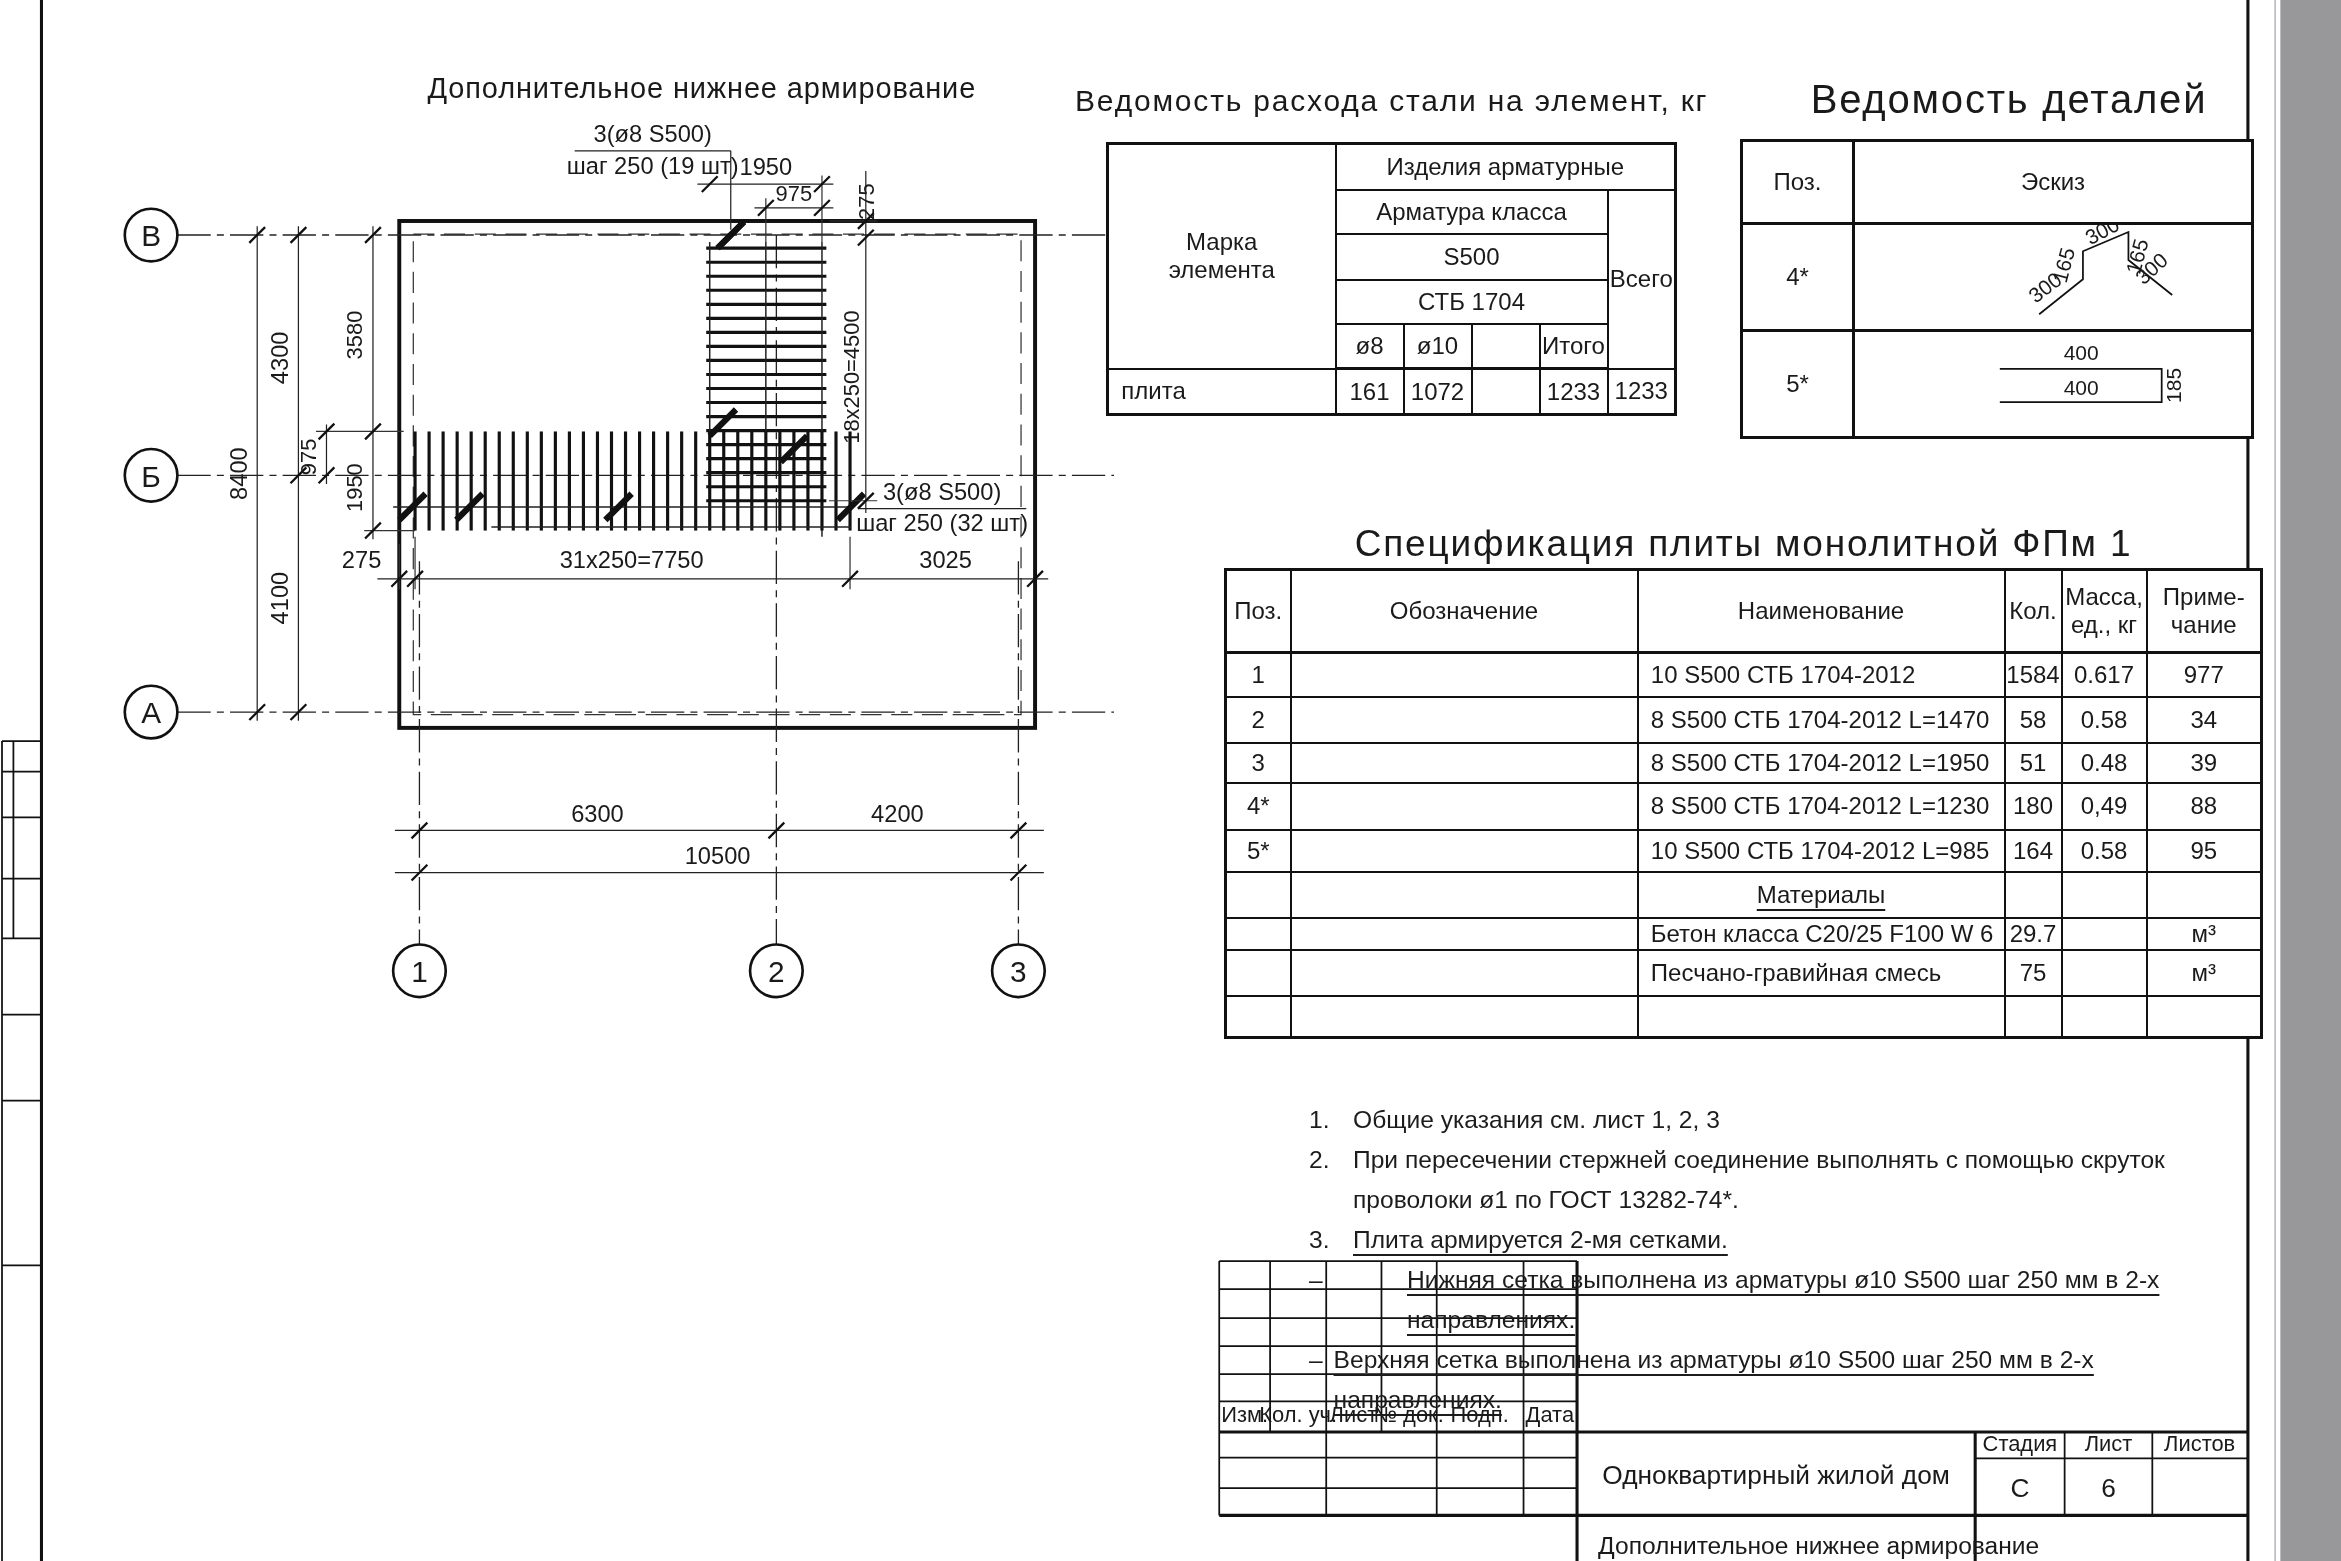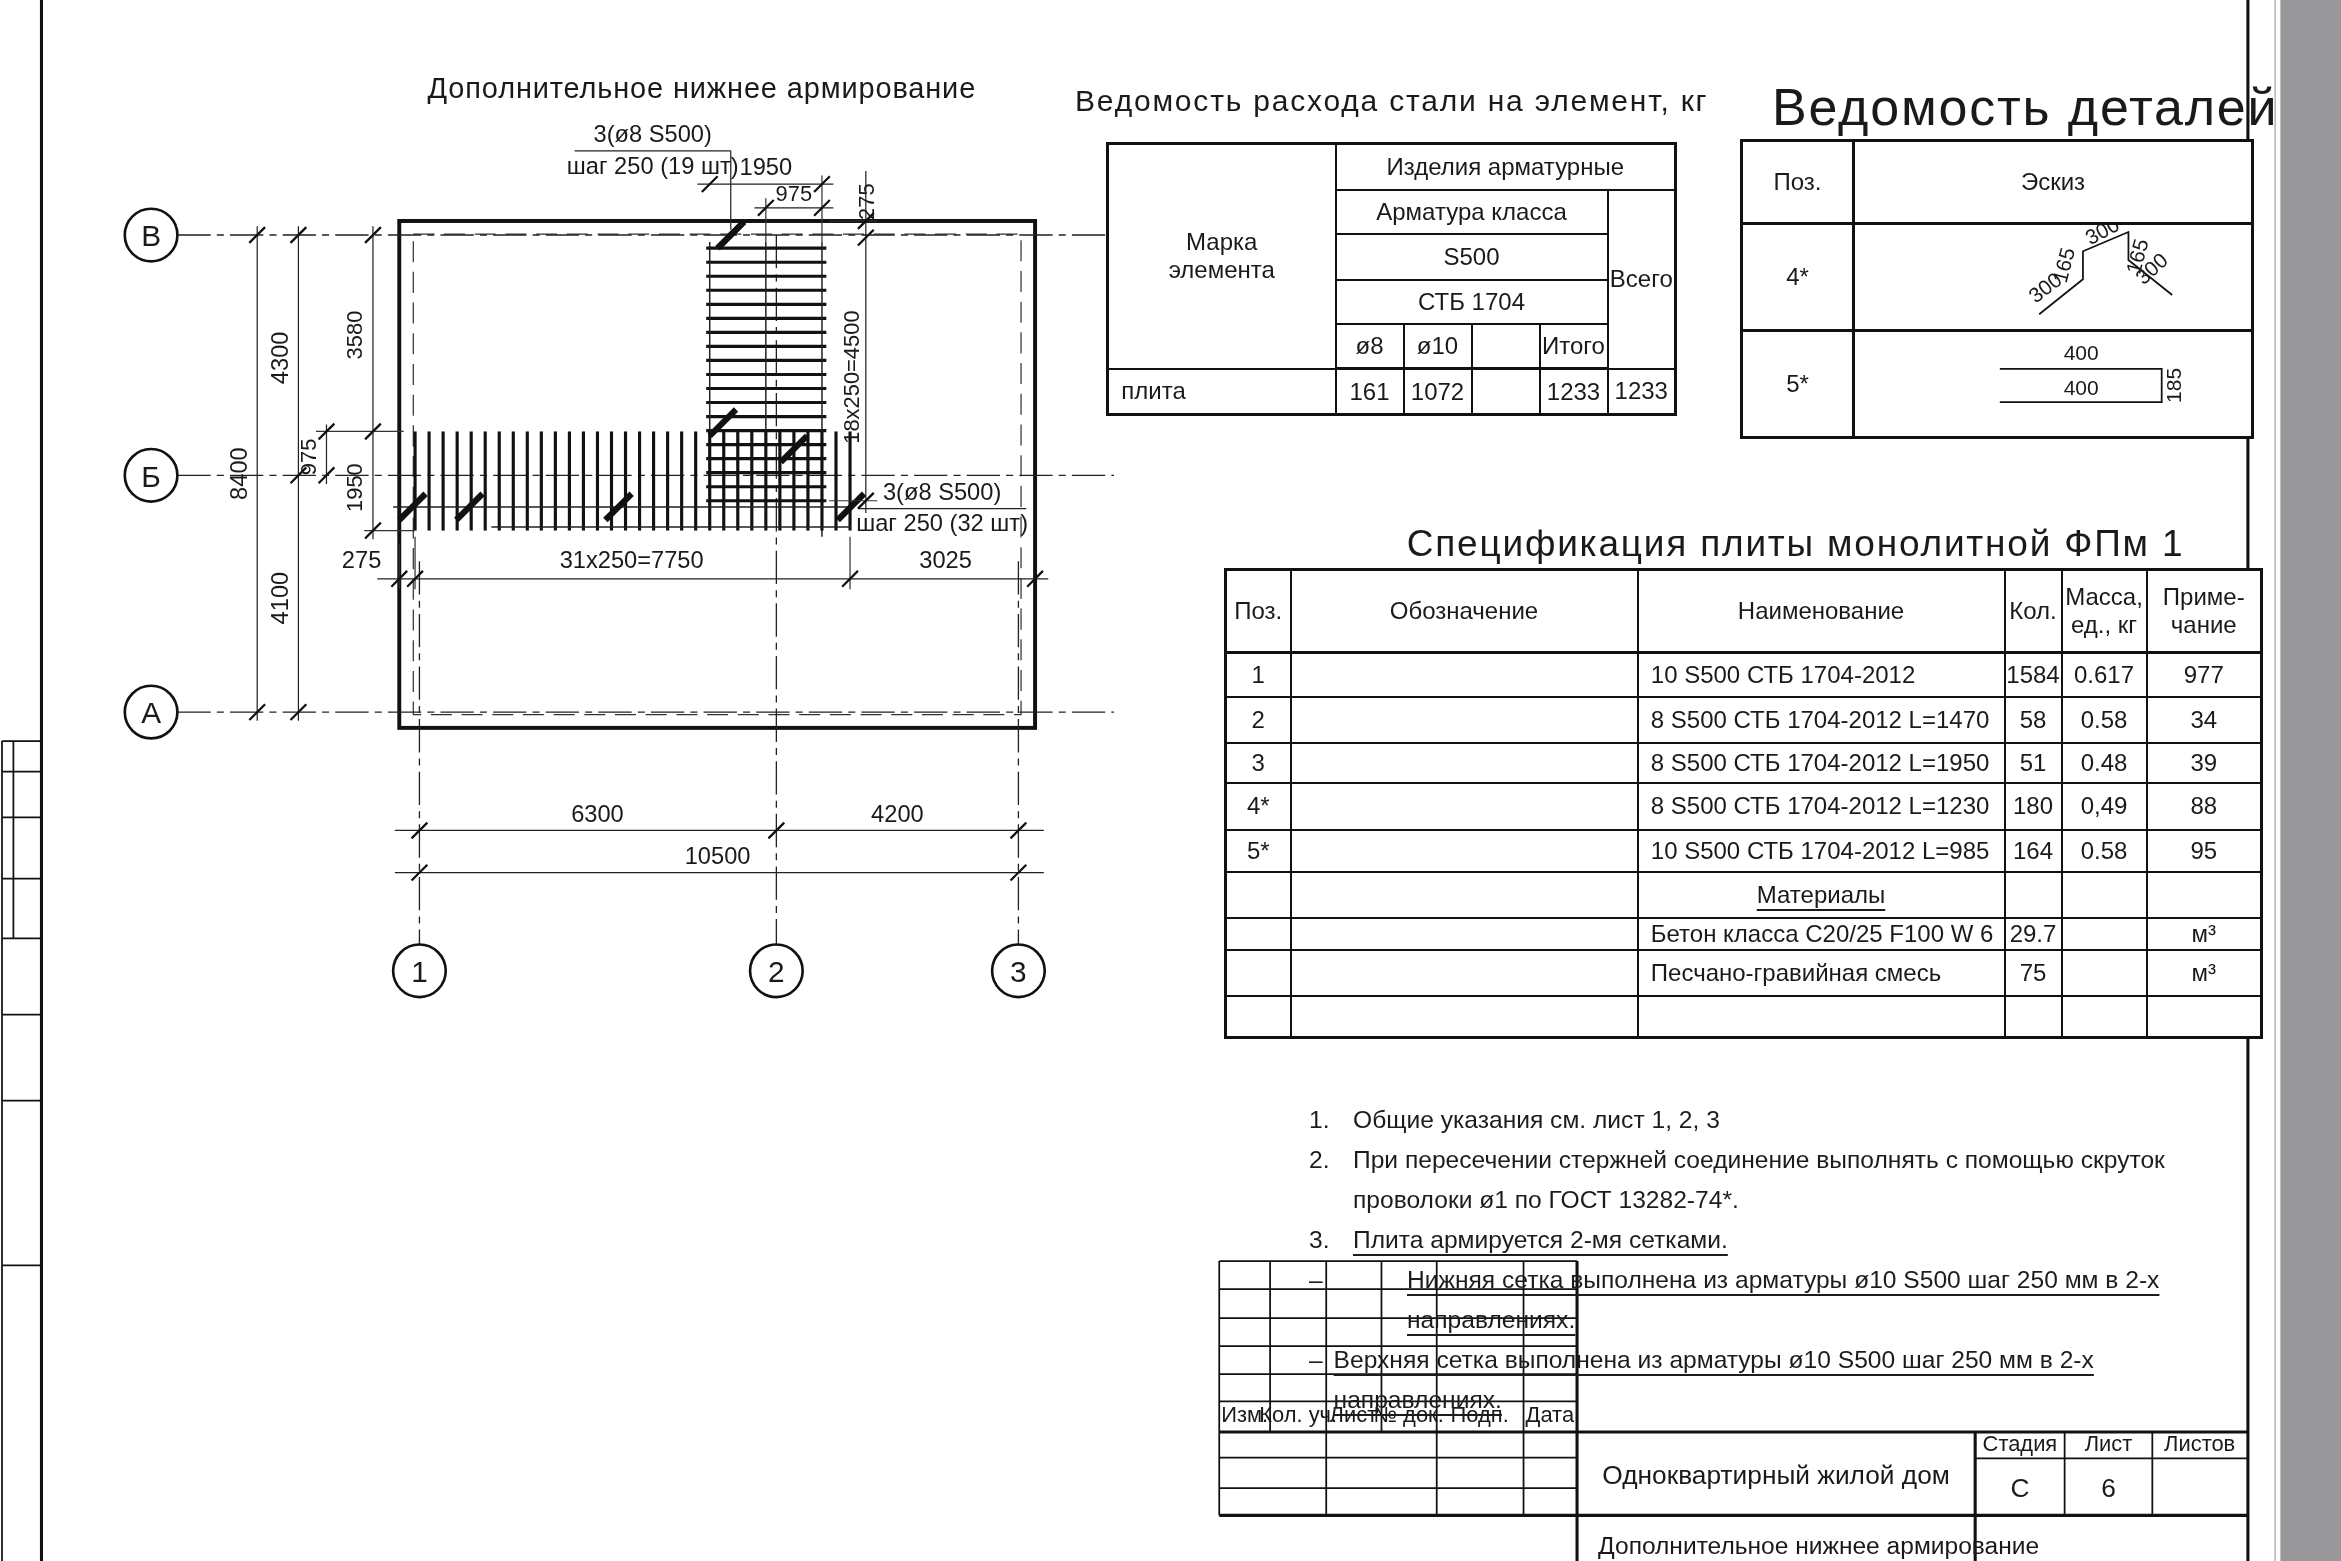--- a/index.html
+++ b/index.html
@@ -252,21 +252,21 @@
       <td class="name-left" style="padding-left:33px;">плита</td>
       <td>161</td>
       <td>1072</td>
       <td></td>
       <td>1233</td>
       <td>1233</td>
     </tr>
   </tbody>
     </table>
 
-  <div class="abs ttl" style="left:1772px;top:77px;width:474px;font-size:52px;">Ведомость деталей</div>
+  <div class="abs ttl" style="left:1772px;top:77px;width:474px;font-size:40px;">Ведомость деталей</div>
   <table class="tbl details abs" style="left:1740px;top:139px;width:511px;">
     <colgroup>
         <col style="width:112px">
         <col style="width:399px">
       </colgroup>
     <tbody>
         <tr style="height:83px">
       <td>Поз.</td>
       <td>Эскиз</td>
     </tr>
@@ -290,21 +290,21 @@
           <path class="s-grid2" d="M165,42 H350 V80 H165"></path>
           <text font-size="24" text-anchor="middle" x="258" y="32">400</text>
           <text font-size="24" text-anchor="middle" x="258" y="72">400</text>
           <text font-size="24" text-anchor="middle" transform="rotate(-90 372,61)" x="372" y="61">185</text>
         </svg>
       </td>
     </tr>
   </tbody>
     </table>
 
-  <div class="abs ttl" style="left:1280px;top:523px;width:1031px;font-size:37px;">Спецификация плиты монолитной ФПм 1</div>
+  <div class="abs ttl" style="left:1228px;top:523px;width:1031px;font-size:37px;">Спецификация плиты монолитной ФПм 1</div>
   <table class="tbl spec abs" style="left:1224px;top:568px;width:1036px;">
     <colgroup>
         <col style="width:65px">
         <col style="width:347px">
         <col style="width:367px">
         <col style="width:57px">
         <col style="width:85px">
         <col style="width:115px">
       </colgroup>
     <tbody>

